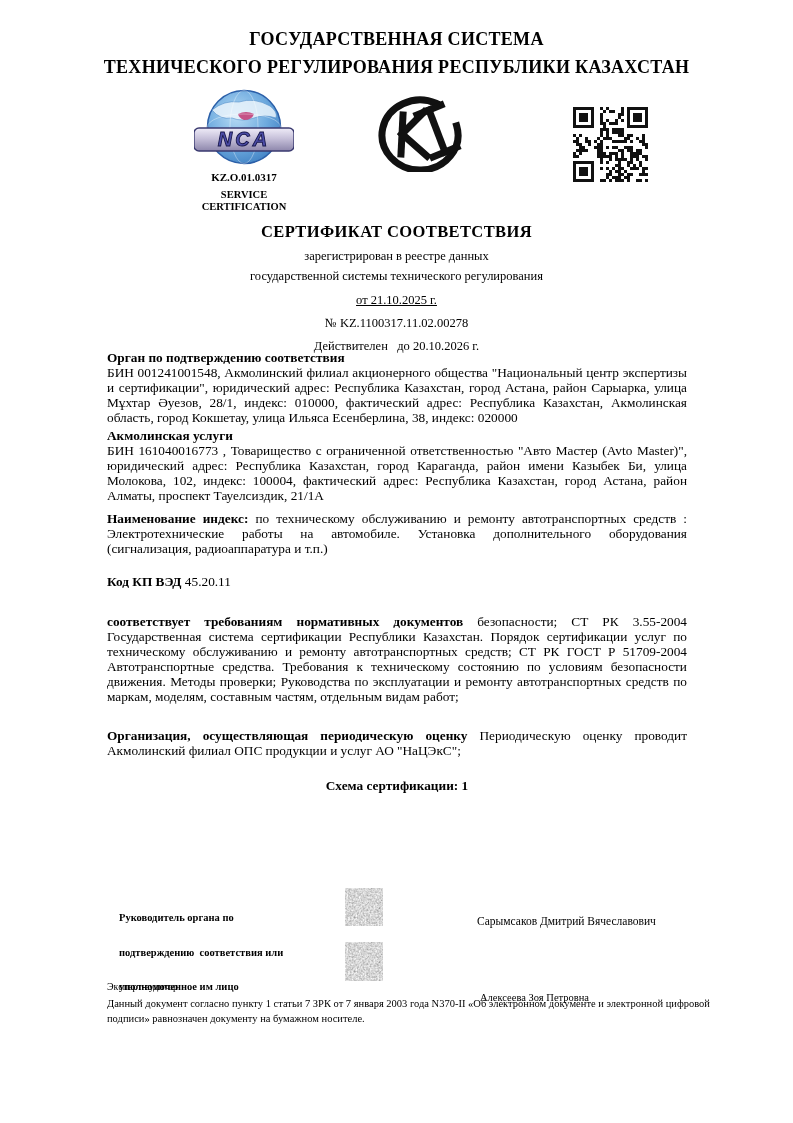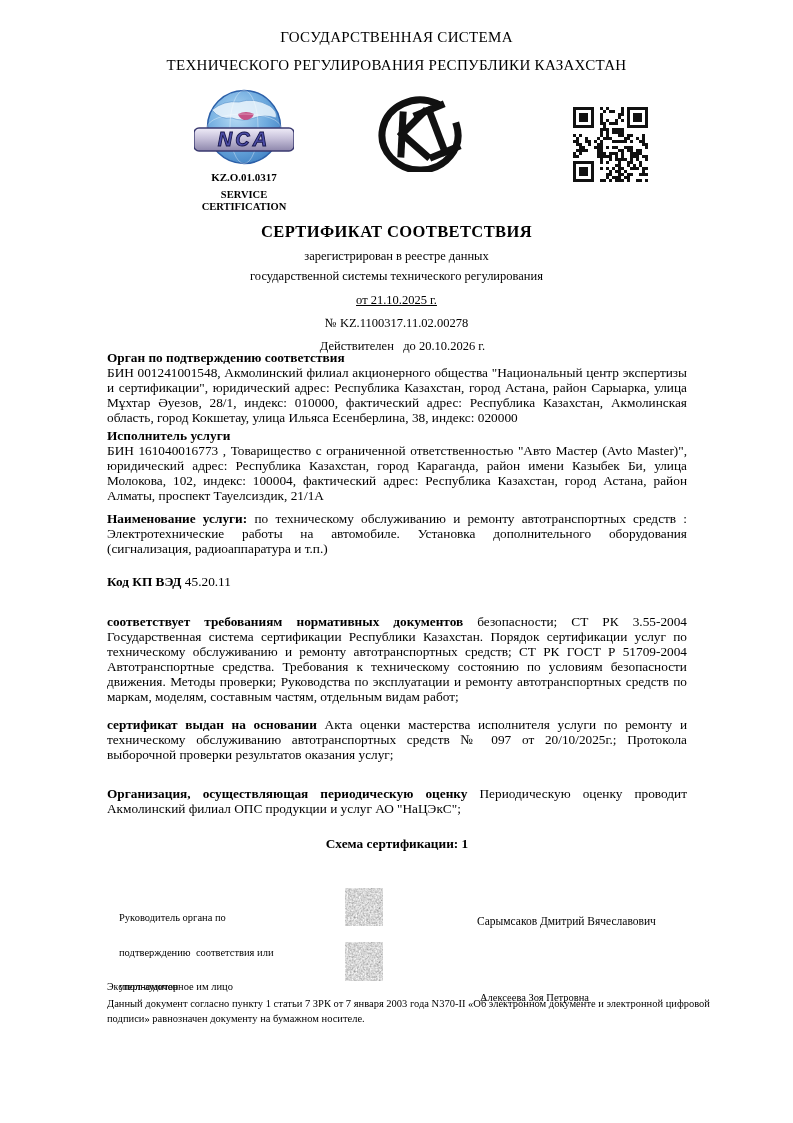--- a/index.html
+++ b/index.html
@@ -1,56 +1,56 @@
 <!DOCTYPE html>
 <html><head>
 <meta charset="utf-8">
 <style>
   html,body{margin:0;padding:0;background:#e9e9e9;}
   .page{
     position:relative;width:793px;height:1123px;background:#ffffff;
     margin:0 auto;overflow:hidden;color:#000;
     font-family:"Liberation Serif", serif;
   }
-  .hline{position:absolute;left:0;right:0;text-align:center;font-weight:normal;font-size:15px;letter-spacing:.3px;}
+  .hline{position:absolute;left:0;right:0;text-align:center;font-weight:bold;font-size:18px;letter-spacing:.3px;}
   .h1{top:29px;}
   .h2{top:57px;}
 
   
   .nca-block{position:absolute;left:194px;top:88px;width:100px;text-align:center;}
   .nca-code{font-weight:bold;font-size:11px;margin-top:1px;}
   .nca-caption{font-weight:bold;font-size:10.5px;line-height:11.5px;margin-top:6px;}
   .kz-mark{position:absolute;left:377px;top:96px;}
   .qr{position:absolute;left:573px;top:107px;background:#fff;}
 
   
   .title-block{position:absolute;top:222px;left:0;right:0;text-align:center;}
   .cert-title{font-size:16.5px;font-weight:bold;letter-spacing:.4px;margin-bottom:7px;}
   .tb-line{font-size:12.5px;}
   .tb-l1{margin-bottom:5px;}
   .tb-l2{margin-bottom:9px;}
   .tb-l3{margin-bottom:8px;text-decoration:underline;}
   .tb-l4{margin-bottom:8px;}
-  .pre{white-space:pre-wrap;padding-left:12px;}
+  .pre{white-space:pre-wrap;}
 
   
   .body-area{position:absolute;top:350px;left:107px;width:580px;font-size:13.3px;line-height:15px;}
   .sec{text-align:justify;}
   .sec-h{font-weight:bold;}
   .s2{margin-top:3px;}
   .s3{margin-top:8px;}
   .s4{margin-top:18px;}
   .s5{margin-top:25px;}
   .s6{margin-top:13px;}
   .s7{margin-top:24px;}
   .s8{margin-top:20px;font-weight:bold;text-align:center;}
 
   
   .sign-area{position:absolute;top:885px;left:107px;width:600px;height:130px;}
-  .role1{position:absolute;left:0;top:4px;width:200px;font-weight:normal;font-size:10.5px;line-height:11.5px;}
+  .role1{position:absolute;left:12px;top:4px;width:200px;font-weight:bold;font-size:10.5px;line-height:11.5px;}
   .stamp1{position:absolute;left:238px;top:3px;}
   .stamp2{position:absolute;left:238px;top:57px;}
   .name1{position:absolute;left:370px;top:30px;font-size:11.5px;}
   .role2{position:absolute;left:0;top:96px;font-weight:normal;font-size:10px;}
   .name2{position:absolute;left:373px;top:107px;font-size:10.5px;}
 
   .footer{position:absolute;top:996px;left:107px;width:636px;font-size:10.5px;line-height:15px;}
   .defs-hidden{position:absolute;width:0;height:0;overflow:hidden;}
 </style>
 </head>
@@ -328,43 +328,39 @@
   </div>
 
   <div class="body-area">
 
     <div class="sec s1">
       <div class="sec-h">Орган по подтверждению соответствия</div>
       <div>БИН 001241001548, Акмолинский филиал акционерного общества "Национальный центр экспертизы и сертификации", юридический адрес: Республика Казахстан, город Астана, район Сарыарка, улица Мұхтар Әуезов, 28/1, индекс: 010000, фактический адрес: Республика Казахстан, Акмолинская область, город Кокшетау, улица Ильяса Есенберлина, 38, индекс: 020000</div>
     </div>
 
     <div class="sec s2">
-      <div class="sec-h">Исполнитель услуги</div>
+      <div class="sec-h">Акмолинская услуги</div>
       <div>БИН 161040016773 , Товарищество с ограниченной ответственностью "Авто Мастер (Avto Master)", юридический адрес: Республика Казахстан, город Караганда, район имени Казыбек Би, улица Молокова, 102, индекс: 100004, фактический адрес: Республика Казахстан, город Астана, район Алматы, проспект Тауелсиздик, 21/1А</div>
     </div>
 
     <div class="sec s3">
-      <span class="sec-h">Наименование услуги:</span>
+      <span class="sec-h">Наименование индекс:</span>
       <span>по техническому обслуживанию и ремонту автотранспортных средств : Электротехнические работы на автомобиле. Установка дополнительного оборудования (сигнализация, радиоаппаратура и т.п.)</span>
     </div>
 
     <div class="sec s4">
       <span class="sec-h">Код КП ВЭД</span>
       <span>45.20.11</span>
     </div>
 
     <div class="sec s5">
       <span class="sec-h">соответствует требованиям нормативных документов</span>
       <span>безопасности; СТ РК 3.55-2004 Государственная система сертификации Республики Казахстан. Порядок сертификации услуг по техническому обслуживанию и ремонту автотранспортных средств; СТ РК ГОСТ Р 51709-2004 Автотранспортные средства. Требования к техническому состоянию по условиям безопасности движения. Методы проверки; Руководства по эксплуатации и ремонту автотранспортных средств по маркам, моделям, составным частям, отдельным видам работ;</span>
     </div>
 
-    <div class="sec s6">
-      <span class="sec-h">сертификат выдан на основании</span>
-      <span>Акта оценки мастерства исполнителя услуги по ремонту и техническому обслуживанию автотранспортных средств № 097 от 20/10/2025г.; Протокола выборочной проверки результатов оказания услуг;</span>
-    </div>
 
     <div class="sec s7">
       <span class="sec-h">Организация, осуществляющая периодическую оценку</span>
       <span>Периодическую оценку проводит Акмолинский филиал ОПС продукции и услуг АО "НаЦЭкС";</span>
     </div>
 
     <div class="sec s8">Схема сертификации: 1</div>
 
   </div>
 

